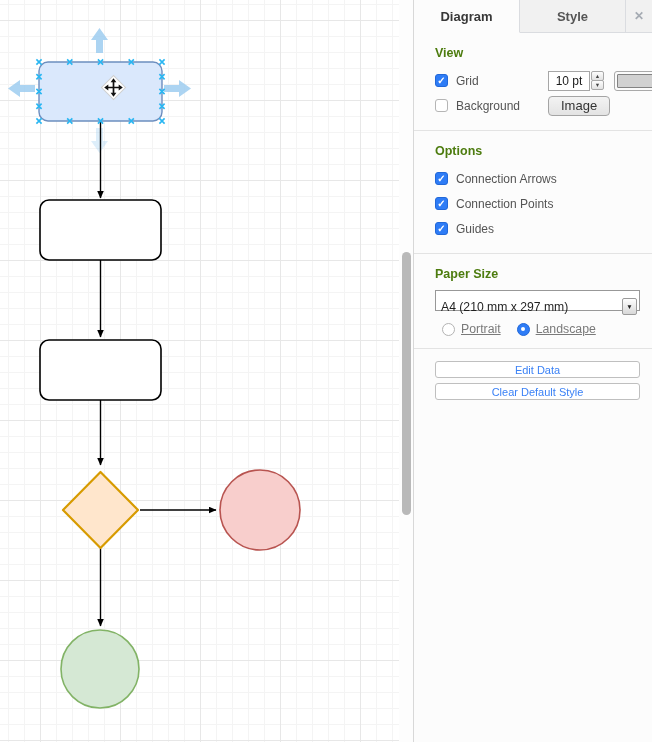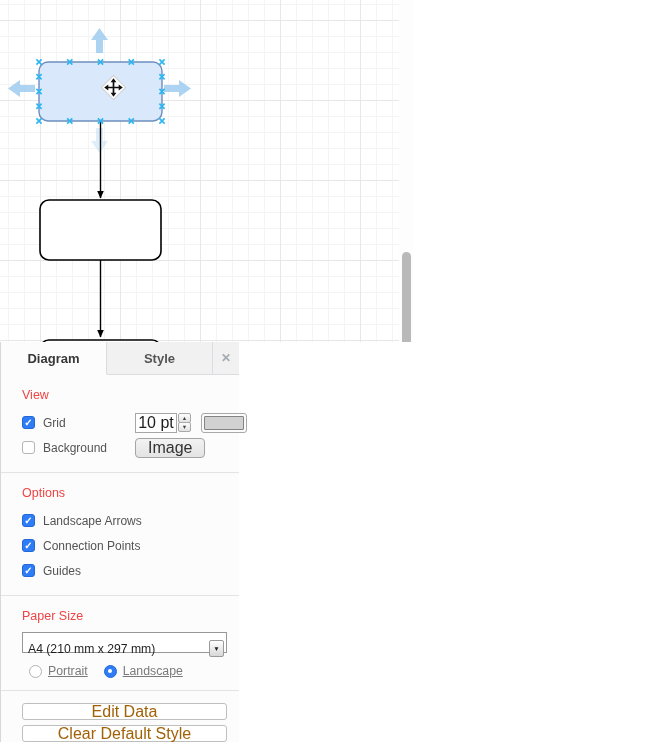--- a/index.html
+++ b/index.html
@@ -1,17 +1,17 @@
 <!DOCTYPE html>
 <html><head>
 <meta charset="utf-8">
 <style>
   * { margin:0; padding:0; box-sizing:border-box; }
   html,body { width:652px; height:742px; overflow:hidden; font-family:"Liberation Sans", sans-serif; background:#fff; }
-  .app { display:flex; width:652px; height:742px;flex-direction:column; }
+  .app { display:flex; width:652px; height:742px; }
 
   
   .canvas-wrap { position:relative; width:413px; height:742px; background:#fff; overflow:hidden;
     background-image:
       linear-gradient(#e7e7e7 1px, transparent 1px),
       linear-gradient(90deg, #e7e7e7 1px, transparent 1px),
       linear-gradient(#f4f4f4 1px, transparent 1px),
       linear-gradient(90deg, #f4f4f4 1px, transparent 1px);
     background-size:80px 80px, 80px 80px, 16px 16px, 16px 16px;
     background-position:0 20px, 40px 0, 4px 4px, 8px 0; }
@@ -22,62 +22,62 @@
   
   .panel { width:239px; height:742px; background:#fcfcfc; border-left:1px solid #d8d8d8; display:flex; flex-direction:column; }
   .tabbar { display:flex; height:33px; background:#f1f1f1; border-bottom:1px solid #dadce0; flex:none; }
   .tab { display:flex; align-items:center; justify-content:center; font-size:13px; font-weight:600; color:#555;
          border-right:1px solid #dadce0; cursor:default; }
   .tab-diagram { width:106px; background:#fcfcfc; color:#383838; margin-bottom:-1px; border-bottom:1px solid #fcfcfc; }
   .tab-style { width:106px; }
   .tab-close { flex:1; display:flex; align-items:center; justify-content:center; color:#a5abb3; font-size:12px; font-weight:bold; }
 
   .content { padding:0 12px 0 21px; font-size:12px; color:#545454; }
-  .heading { font-weight:normal; color:#ef4444; font-size:12.5px; margin:13px 0 8px; }
+  .heading { font-weight:bold; color:#4d7c0f; font-size:12.5px; margin:13px 0 8px; }
   .row { position:relative; display:flex; align-items:center; height:25px; }
 
   .checkbox { width:13px; height:13px; border-radius:3px; margin-right:8px; flex:none;
               display:flex; align-items:center; justify-content:center; }
   .checkbox[data-checked="true"] { background:#2e7cf6; border:1px solid #2268d8; }
   .checkbox[data-checked="false"] { background:#fff; border:1px solid #b5b5b5; }
   .checkbox .check-glyph { color:#fff; font-size:10px; line-height:1; font-weight:bold; }
 
   .grid-controls { position:absolute; left:113px; top:50%; transform:translateY(-50%); display:flex; align-items:center; }
   .num-input { width:42px; height:20px; border:1px solid #a6a6a6; background:#fff; text-align:center;
-               font-size:16px; color:#1c1c1c; font-family:"Liberation Sans", sans-serif; }
+               font-size:12px; color:#1c1c1c; font-family:"Liberation Sans", sans-serif; }
   .spinner { display:flex; flex-direction:column; margin-left:1px; }
   .spin-btn { width:13px; height:10px; border:1px solid #a9a9a9; background:linear-gradient(#fdfdfd,#e2e2e2);
               font-size:5.5px; color:#444; display:flex; align-items:center; justify-content:center; border-radius:2px; }
   .spin-btn + .spin-btn { margin-top:-1px; }
   .swatch { margin-left:10px; width:46px; height:20px; border:1px solid #a9a9a9; border-radius:3px;
             background:#fbfbfb; padding:2px; display:block; }
   .swatch-inner { display:block; width:100%; height:100%; background:#d1d1d1; border:1px solid #838383; border-radius:1px; }
 
   .mini-btn { position:absolute; left:113px; top:50%; transform:translateY(-50%); height:20px; padding:0 12px;
               background:linear-gradient(#f3f3f3,#e3e3e3); border:1px solid #a4a4a4; border-radius:4px;
-              font-size:16px; color:#333; font-family:"Liberation Sans", sans-serif; }
+              font-size:13px; color:#333; font-family:"Liberation Sans", sans-serif; }
 
   .divider { height:1px; background:#e3e3e3; margin:12px -12px 0 -21px; }
 
   .select { margin-top:9px; width:100%; height:21px; border:1px solid #989898; background:#fff;
             display:flex; align-items:center; padding:12px 2px 0 5px; }
   .select-value { font-size:12.2px; color:#1f1f1f; white-space:nowrap; }
   .select-arrow { margin-left:auto; width:15px; height:17px; border:1px solid #9a9a9a; border-radius:2px;
                   background:linear-gradient(#fefefe,#d8d8d8); display:flex; align-items:center; justify-content:center;
                   font-size:6.5px; color:#222; }
 
   .radio-row { display:flex; align-items:center; margin-top:11px; padding-left:7px; height:14px; }
   .radio { width:13px; height:13px; border-radius:50%; flex:none; display:flex; align-items:center; justify-content:center; }
   .radio[data-selected="false"] { background:#fff; border:1px solid #b3b3b3; }
   .radio[data-selected="true"]  { background:#2e7cf6; border:1px solid #2268d8; }
   .radio-dot { width:4px; height:4px; border-radius:50%; background:#fff; }
   .radio-label { margin:0 16px 0 6px; color:#7a7a7a; font-size:12.3px;text-decoration:underline; }
 
   .footer-btn { display:block; width:100%; height:17px; margin-top:5px; background:#fff; border:1px solid #bfbfbf;
-                border-radius:3px; font-size:16px; color:#a16207; font-family:"Liberation Sans", sans-serif;
+                border-radius:3px; font-size:11px; color:#3b82f6; font-family:"Liberation Sans", sans-serif;
                 line-height:14px; text-align:center; }
   .footer-btns { margin-top:12px; }
 </style>
 </head>
 <body>
 
 <div class="app">
 
   <div class="canvas-wrap">
     <svg class="canvas-svg" width="413" height="742" viewBox="0 0 413 742">
@@ -185,21 +185,21 @@
 
 
       <div class="divider"></div>
 
       <div class="heading">Options</div>
 
       <div class="row">
         <span class="checkbox" data-checked="true">
           <span class="check-glyph">✓</span>
         </span>
-        <span>Landscape Arrows</span>
+        <span>Connection Arrows</span>
       </div>
 
       <div class="row">
         <span class="checkbox" data-checked="true">
           <span class="check-glyph">✓</span>
         </span>
         <span>Connection Points</span>
       </div>
 
       <div class="row">

